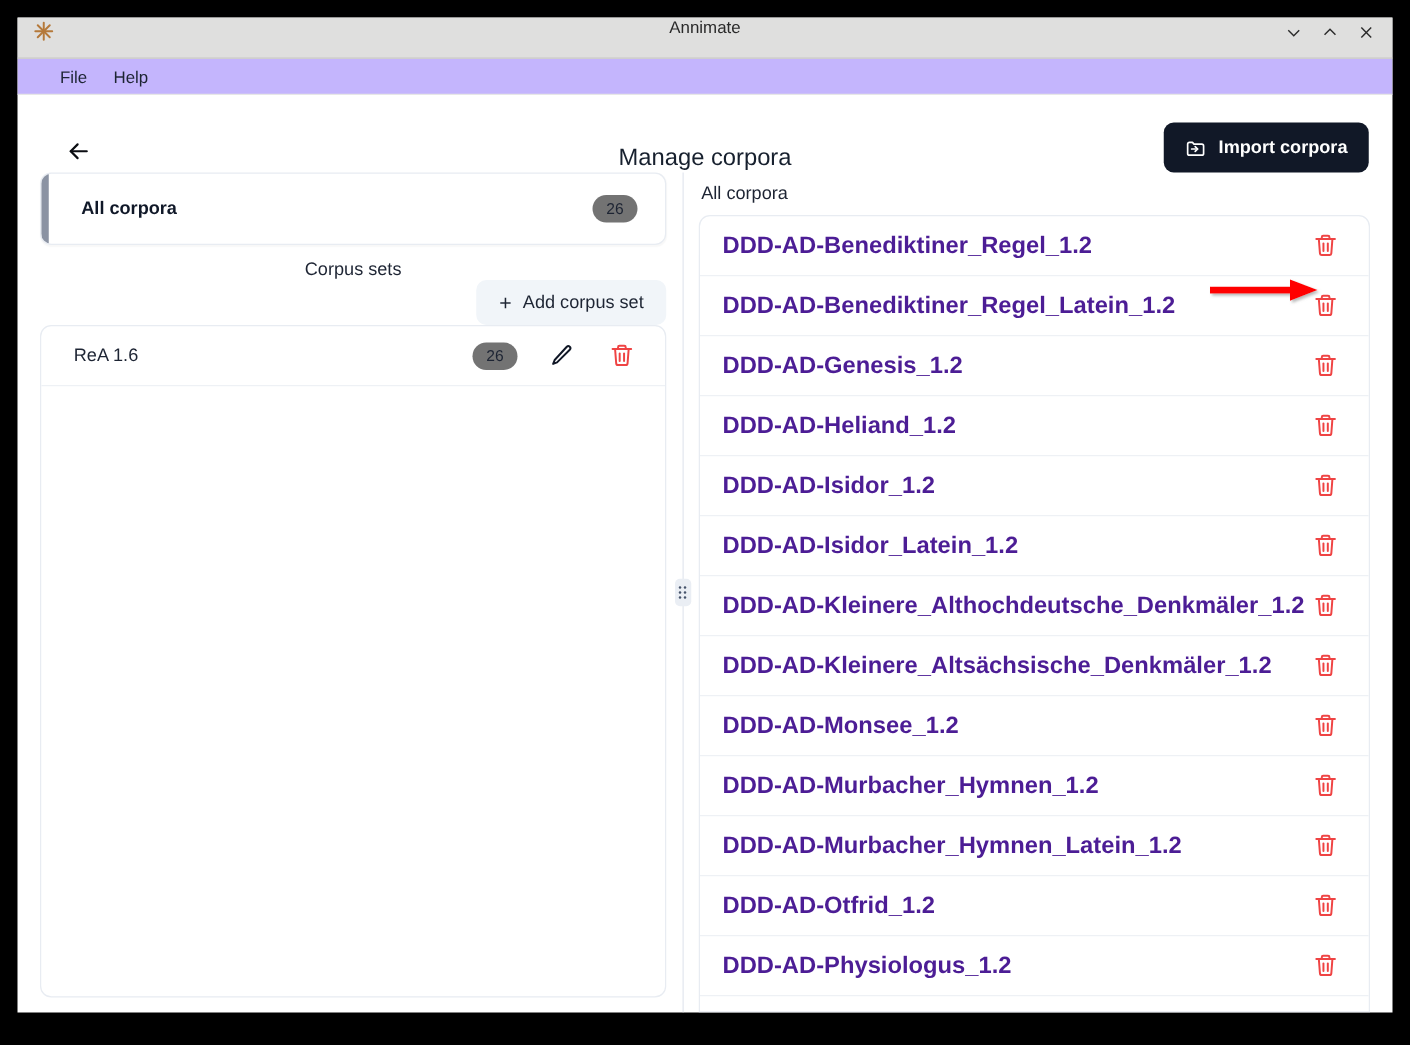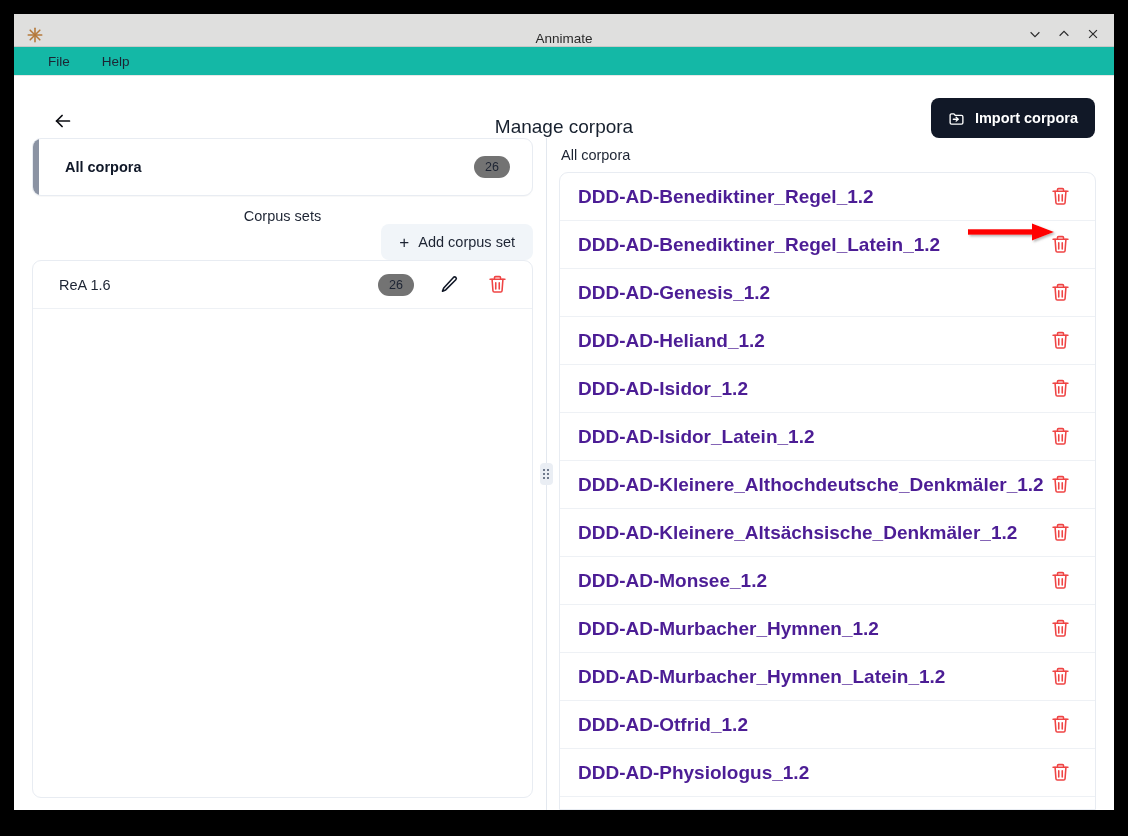--- a/index.html
+++ b/index.html
@@ -24,21 +24,21 @@
     flex-direction: column;
     overflow: hidden;
   }
 
   #title-bar {
     height: 33px;
     min-height: 33px;
     background: #dfdfde;
     border-bottom: 1px solid #c8c8c6;
     display: flex;
-    align-items: flex-end;
+    align-items: flex-start;
     position: relative;
     padding: 0 8px;
   }
   #app-icon {
     width: 22px; height: 22px;
     display: flex; align-items: center; justify-content: center;
     font-size: 19px;
     color: #b5793a;
     line-height: 1;
     margin-left: 2px;
@@ -66,26 +66,26 @@
     font-size: 14px;
     line-height: 1;
     cursor: default;
   }
   .win-btn svg { display: block; }
 
   
   #menu-bar {
     height: 29px;
     min-height: 29px;
-    background: #14b8a6;
+    background: #c4b5fd;
     border-bottom: 1px solid #e7e7e7;
     display: flex;
     align-items: center;
     padding-left: 32px;
-    gap: 28px;
+    gap: 17px;
   }
   .menu-item {
     font-size: 13.5px;
     color: #1d2433;
     cursor: default;
     padding: 2px 2px;
   }
 
   
   #page-header {

